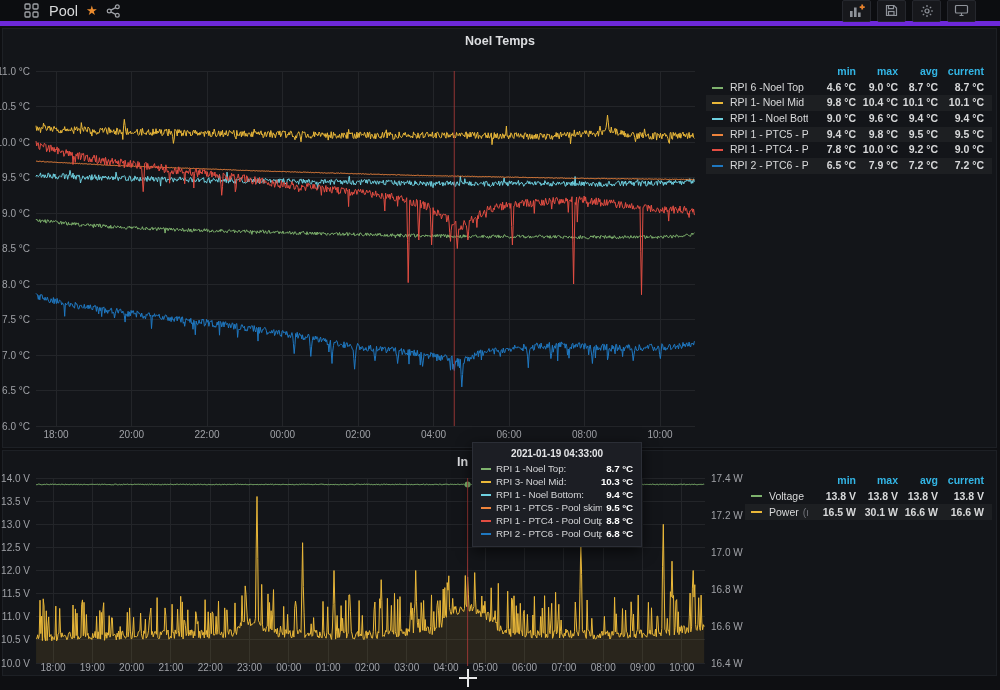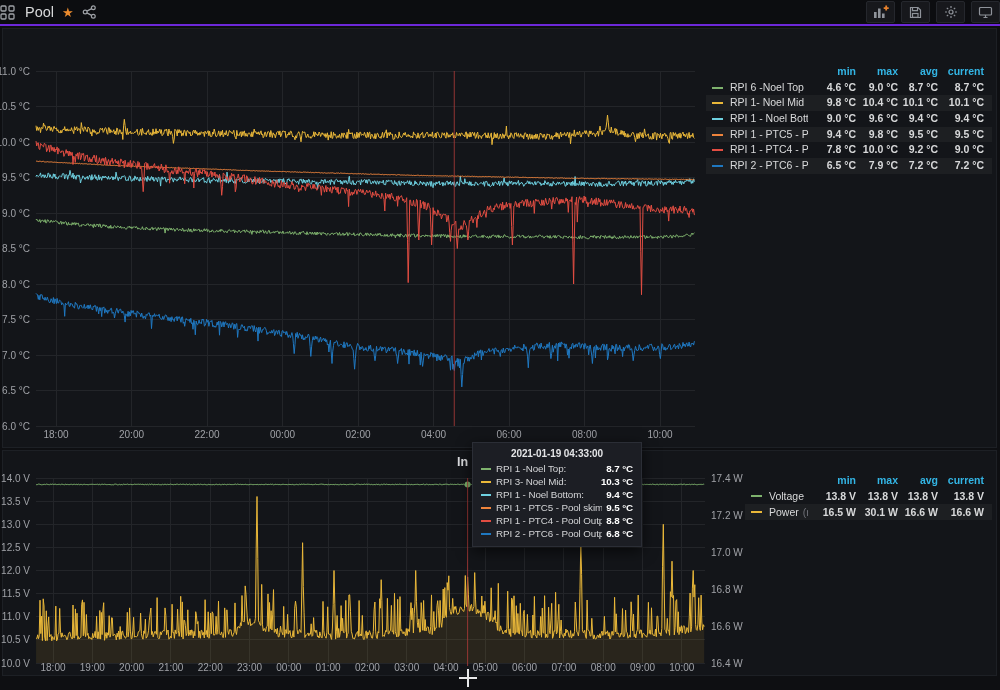--- a/index.html
+++ b/index.html
@@ -1,20 +1,20 @@
 <!DOCTYPE html>
 <html><head>
 <meta charset="utf-8">
 <style>
   html,body{margin:0;padding:0;background:#0e0f12;}
   #app{position:relative;width:1000px;height:690px;overflow:hidden;background:#0e0f12;
        font-family:"Liberation Sans",sans-serif;-webkit-font-smoothing:antialiased;}
   
   #navbar{position:absolute;left:0;top:0;width:100%;height:26px;background:#0c0d10;
-          border-bottom:2px solid #6d28d9;display:flex;align-items:center;padding:0 0;box-sizing:border-box;}
+          border-bottom:5px solid #6d28d9;display:flex;align-items:center;padding:0 24px;box-sizing:border-box;}
   #navbar .nav-left{display:flex;align-items:center;gap:8px;}
   #nav-title{font-size:14.5px;color:#d8d9da;margin-left:2px;}
   .star{color:#EB8B2E;font-size:13px;line-height:1;cursor:pointer;}
   .nav-right{margin-left:auto;display:flex;gap:6px;}
   .navbtn{width:27px;height:20px;background:#17181c;border:1px solid #25272d;border-radius:2px;
           display:flex;align-items:center;justify-content:center;cursor:pointer;}
   
   .panel{position:absolute;background:#131519;border:1px solid #1d2025;box-sizing:border-box;}
   #panel1{left:2px;top:28px;width:995px;height:420px;}
   #panel2{left:2px;top:450px;width:995px;height:226px;}
@@ -116,20 +116,21 @@
               <path d="M5.5 11.5 h4 M7.5 9 v2.5"></path>
           </g>
         </svg>
       </div>
     </div>
   </div>
 
   <div id="panel1" class="panel"></div>
   <div id="panel2" class="panel"></div>
 
+  <div id="p1-title">Noel Temps</div>
   <div id="p2-title">In</div>
 
   <svg id="chart-svg" width="1000" height="690">
       <line x1="36" y1="71" x2="695" y2="71" stroke="#232529" stroke-width="1" shape-rendering="crispEdges"></line>
       <text x="30" y="74.5" fill="#a0a2a7" font-size="10" text-anchor="end" font-family="&quot;Liberation Sans&quot;,sans-serif">11.0 °C</text>
       <line x1="36" y1="106.5" x2="695" y2="106.5" stroke="#232529" stroke-width="1" shape-rendering="crispEdges"></line>
       <text x="30" y="110" fill="#a0a2a7" font-size="10" text-anchor="end" font-family="&quot;Liberation Sans&quot;,sans-serif">10.5 °C</text>
       <line x1="36" y1="142" x2="695" y2="142" stroke="#232529" stroke-width="1" shape-rendering="crispEdges"></line>
       <text x="30" y="145.5" fill="#a0a2a7" font-size="10" text-anchor="end" font-family="&quot;Liberation Sans&quot;,sans-serif">10.0 °C</text>
       <line x1="36" y1="177.5" x2="695" y2="177.5" stroke="#232529" stroke-width="1" shape-rendering="crispEdges"></line>

